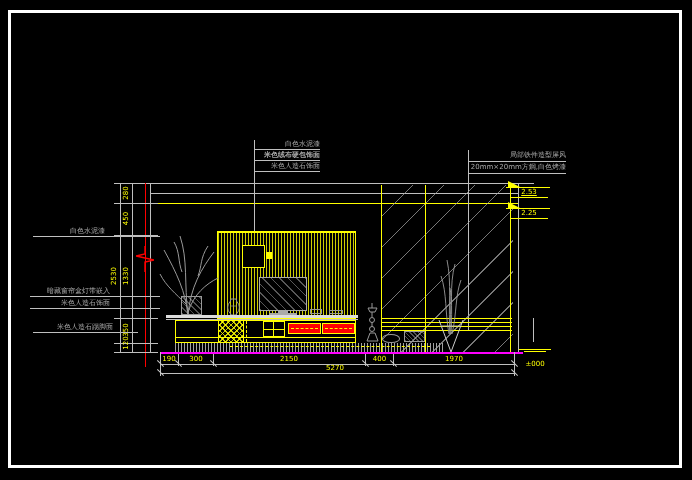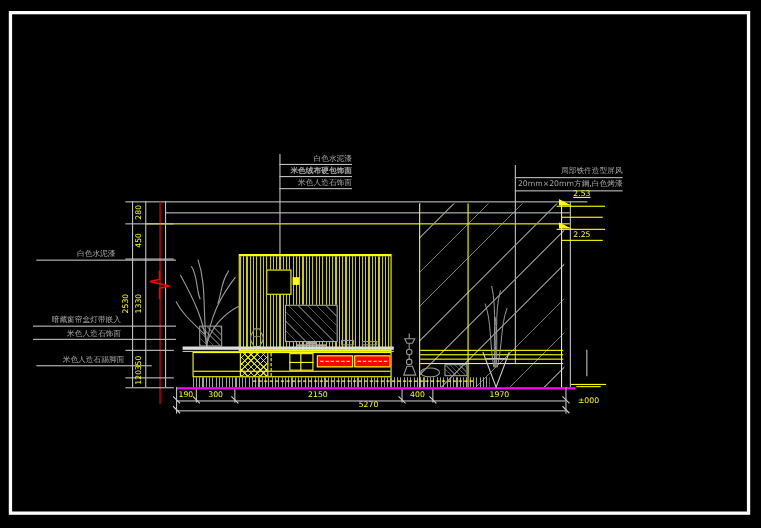--- a/index.html
+++ b/index.html
@@ -166,21 +166,21 @@
       <path d="M17,76 C17,58 19,40 17,30"></path>
     </g>
     <path d="M6,62 L18,94 L30,62" fill="none" stroke="#cccccc" stroke-width="1"></path>
     <path d="M9,68 L27,68" fill="none" stroke="#cccccc" stroke-width="0.8"></path>
   </svg>
 
   <div class="yh" style="left:506px;top:187px;width:44px;"></div>
   <svg class="abs" style="left:508px;top:181px;" width="12" height="6" viewBox="0 0 12 6">
     <path d="M0,6 L12,6 L0,0 Z" fill="#ffff00"></path>
   </svg>
-  <div class="dim" style="left:512px;top:173px;width:34px;text-decoration:underline;">2.53</div>
+  <div class="dim" style="left:512px;top:189px;width:34px;text-decoration:underline;">2.53</div>
   <div class="yh" style="left:510px;top:197px;width:38px;"></div>
 
   <div class="yh" style="left:506px;top:208px;width:44px;"></div>
   <svg class="abs" style="left:508px;top:202px;" width="12" height="6" viewBox="0 0 12 6">
     <path d="M0,6 L12,6 L0,0 Z" fill="#ffff00"></path>
   </svg>
   <div class="dim" style="left:512px;top:210px;width:34px;">2.25</div>
   <div class="yh" style="left:510px;top:218px;width:38px;"></div>
 
   <div class="gv" style="left:533px;top:318px;height:24px;"></div>

